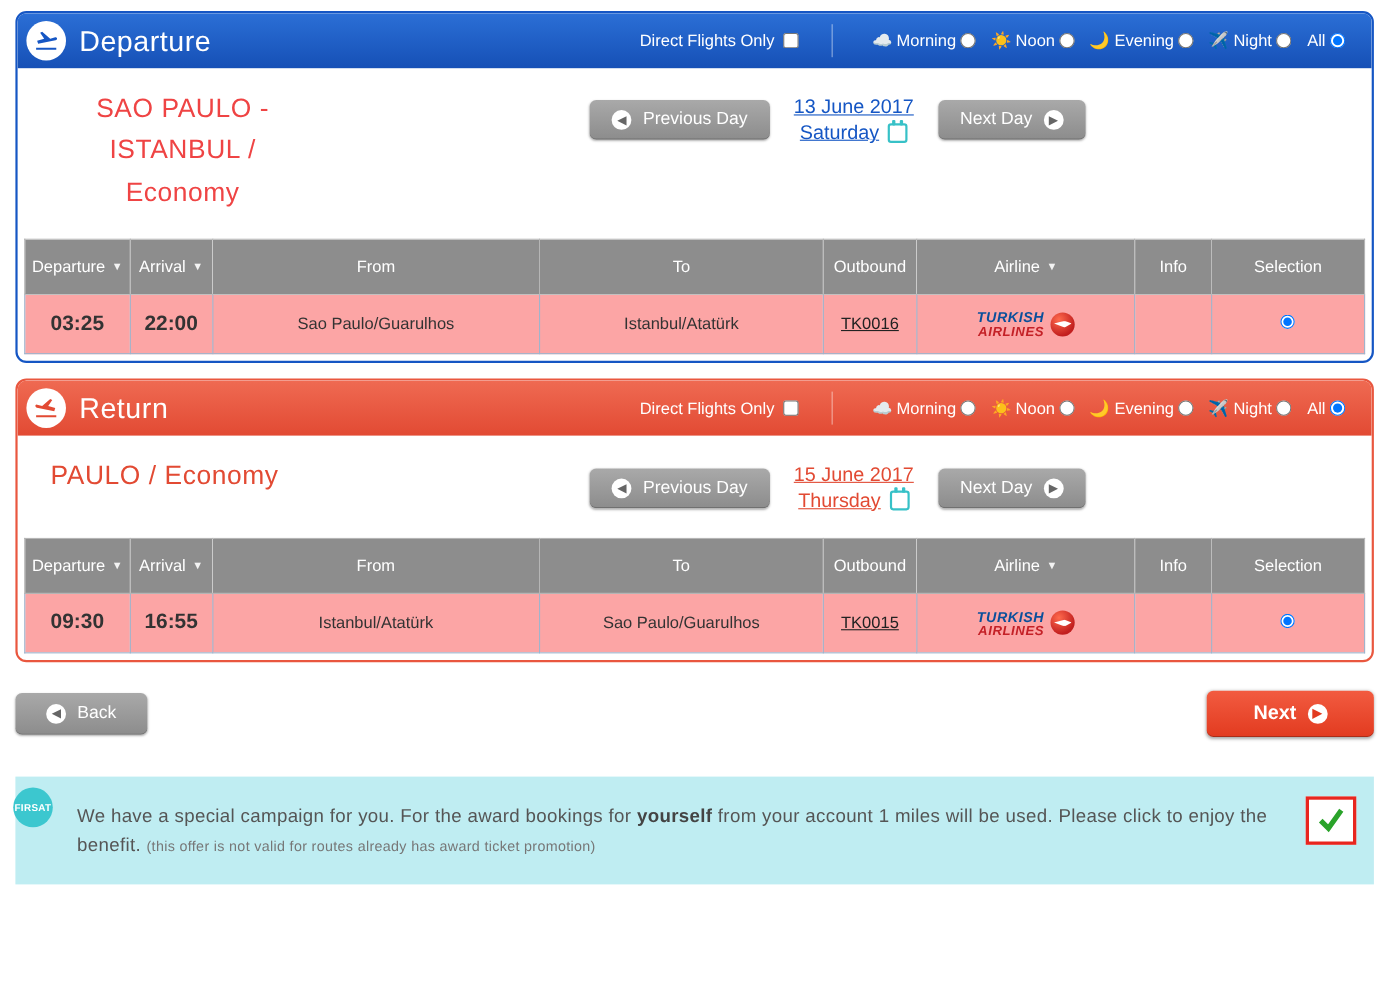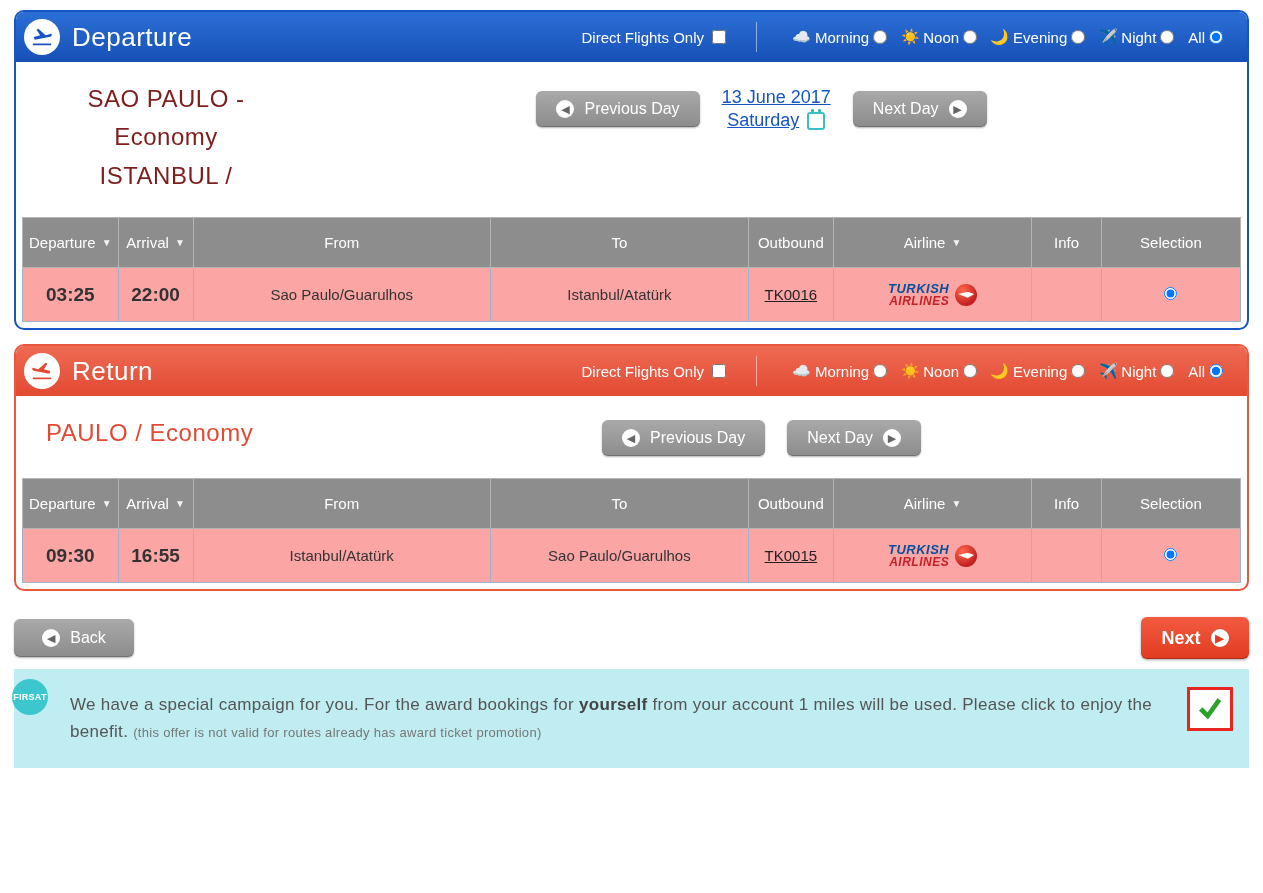--- a/index.html
+++ b/index.html
@@ -57,21 +57,21 @@
     padding: 18px 10px 22px 30px;
   }
   .route-text {
     font-size: 24px;
     font-weight: 400;
     text-align: center;
     line-height: 1.6;
     width: 240px;
     letter-spacing: .5px;
   }
-  .panel.dep .route-text { color: #7f1d1d; }
+  .panel.dep .route-text { color: #ef4444; }
   .panel.ret .route-text { color: #e24a33; }
 
   .route-right {
     flex: 1;
     display: flex;
     align-items: center;
     justify-content: center;
     gap: 22px;
     margin-top: 6px;
   }
@@ -160,29 +160,29 @@
     font-size:16px; cursor:pointer;
     box-shadow: inset 0 -1px 0 rgba(0,0,0,.2), 0 1px 2px rgba(0,0,0,.3);
   }
   .btn-back .circ, .btn-next .circ {
     width:18px; height:18px; border-radius:50%; background:#fff;
     display:flex; align-items:center; justify-content:center; font-size:11px;
   }
   .btn-back .circ { color:#666; }
   .btn-next {
     background: linear-gradient(#f25b40,#e23b20);
-    color:#fff; border:none; border-radius:6px; height:42px; width:108px;
+    color:#fff; border:none; border-radius:6px; height:42px; width:152px;
     display:flex; align-items:center; justify-content:center; gap:10px;
     font-size:18px; font-weight:bold; cursor:pointer;
     box-shadow: inset 0 -1px 0 rgba(0,0,0,.25), 0 1px 3px rgba(0,0,0,.35);
   }
   .btn-next .circ { color:#e23b20; }
 
   .promo {
-    margin-top: 10px;
+    margin-top: 36px;
     position: relative;
     background: #bfedf2;
     padding: 22px 72px 22px 56px;
     font-size: 17px; color: #555; line-height:1.6;
     letter-spacing:.3px;
   }
   .promo .badge {
     position:absolute; left:-2px; top:10px;
     width:36px; height:36px; border-radius:50%; background:#3cc7cf;
     color:#fff; font-size:9px; font-weight:bold;
@@ -241,22 +241,22 @@
       <label class="tf">
         <span>All</span>
         <input type="radio" name="tf-dep" checked="" style="">
       </label>
     </div>
   </div>
 
   <div class="route-row">
     <div class="route-text">
       <div>SAO PAULO -</div>
+      <div>ISTANBUL /</div>
       <div>Economy</div>
-      <div>ISTANBUL /</div>
     </div>
     <div class="route-right">
       <button class="pill-btn">
         <span class="circ">◀</span>
         <span>Previous Day</span>
       </button>
       <div class="date-block">
         <div>13 June 2017</div>
         <div class="dow">
           <span>Saturday</span>
@@ -368,20 +368,27 @@
 
   <div class="route-row">
     <div class="route-text" style="text-align:left;">
       <div>PAULO / Economy</div>
     </div>
     <div class="route-right">
       <button class="pill-btn">
         <span class="circ">◀</span>
         <span>Previous Day</span>
       </button>
+      <div class="date-block">
+        <div>15 June 2017</div>
+        <div class="dow">
+          <span>Thursday</span>
+          <span class="cal-icon"></span>
+        </div>
+      </div>
       <button class="pill-btn">
         <span>Next Day</span>
         <span class="circ">▶</span>
       </button>
     </div>
   </div>
 
   <table class="flight">
     <thead>
       <tr>

